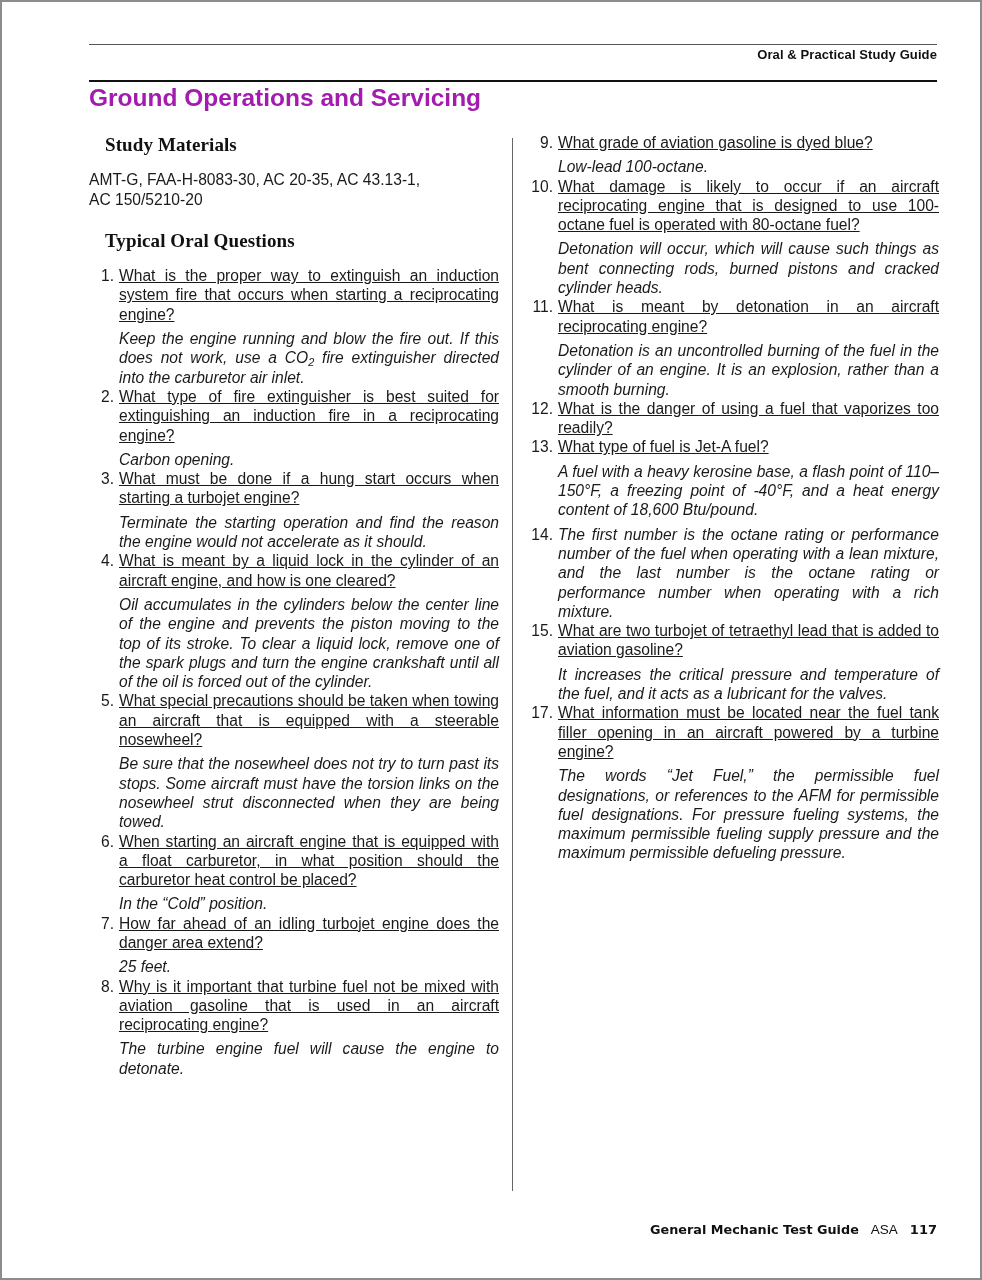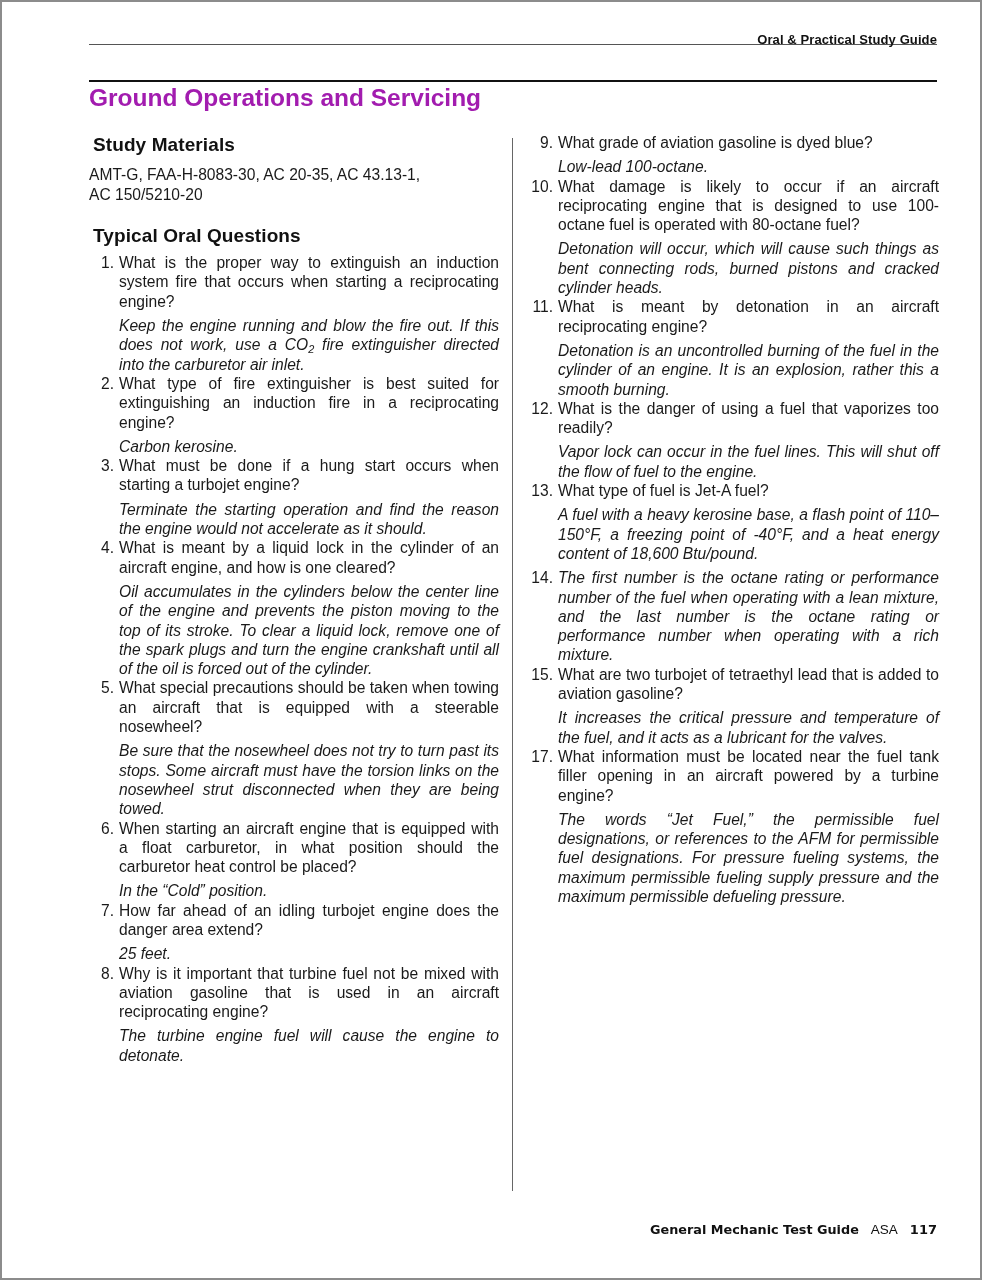--- a/index.html
+++ b/index.html
@@ -6,41 +6,41 @@
   body {
     width:982px; height:1280px; background:#fff; position:relative; overflow:hidden;
     font-family:"Liberation Sans", sans-serif; color:#1a1a1a;
   }
   .page-frame {
     position:absolute; left:0; top:0; width:978px; height:1276px;
     border:2px solid #8c8c8c;
   }
   .rule-top { position:absolute; left:89px; top:44px; width:848px; height:0; border-top:1.5px solid #555; }
   .running-head {
-    position:absolute; right:45px; top:32px; font-weight:bold; font-size:13px; color:#111;
+    position:absolute; right:45px; top:47px; font-weight:bold; font-size:13px; color:#111;
     letter-spacing:0.1px;
   }
   .rule-title { position:absolute; left:89px; top:80px; width:848px; height:0; border-top:2px solid #111; }
   .chapter-title {
     position:absolute; left:89px; top:84px; font-weight:bold; font-size:24.5px; color:#a21caf;
     margin:0;
   }
   .col { position:absolute; top:132px; font-size:15.6px; line-height:19.3px; }
   .col-left { left:89px; width:410px; }
   .col-right { left:527px; width:412px; }
   .divider { position:absolute; left:512px; top:138px; width:0; height:1053px; border-left:1.5px solid #666; }
-  .section-head { font-family:Liberation Sans, sans-serif; font-weight:bold; font-size:19px; margin:4px; color:#111; letter-spacing:0.1px; }
+  .section-head { font-family:Liberation Serif, serif; font-weight:bold; font-size:19px; margin:16px; color:#111; letter-spacing:0.1px; }
   .study-materials-head { margin-top:3px; }
   .materials { margin-top:11px; font-size:15.6px; line-height:19.3px; }
   .questions-head { margin-top:22px; }
   .q-list { margin:8px 0 0 0; padding:0; list-style:none; }
   .q { position:relative; padding-left:30px; text-align:justify; }
   .q + .q { }
   .q-num { position:absolute; left:0; width:25px; text-align:right; }
-  .question { margin:0; }
+  .question { margin:0;text-decoration:underline; }
   .answer { margin:5px 0 0 0; font-style:italic; }
   .col-right .q-list { margin-top:1px; }
   .col-right .q { padding-left:31px; }
   .col-right .q-num { width:26px; }
   .footer {
     position:absolute; right:45px; top:1222px; font-size:13.5px; color:#111;
   }
   .footer-title { font-family:"DejaVu Sans", sans-serif; font-weight:bold; font-size:12.8px; }
   .footer-asa { margin-left:12px; }
   .footer-page { font-family:"DejaVu Sans", sans-serif; font-weight:bold; margin-left:12px; font-size:13px; }
@@ -65,21 +65,21 @@
   <h2 class="section-head questions-head">Typical Oral Questions</h2>
   <ol class="q-list">
     <li class="q">
       <span class="q-num">1.</span>
       <p class="question">What is the proper way to extinguish an induction system fire that occurs when starting a reciprocating engine?</p>
       <p class="answer"><span>Keep the engine running and blow the fire out. If this does not work, use a CO</span><sub>2</sub><span> fire extinguisher directed into the carburetor air inlet.</span></p>
     </li>
     <li class="q">
       <span class="q-num">2.</span>
       <p class="question">What type of fire extinguisher is best suited for extinguishing an induction fire in a reciprocating engine?</p>
-      <p class="answer">Carbon kerosine.</p>
+      <p class="answer">Carbon opening.</p>
     </li>
     <li class="q">
       <span class="q-num">3.</span>
       <p class="question">What must be done if a hung start occurs when starting a turbojet engine?</p>
       <p class="answer">Terminate the starting operation and find the reason the engine would not accelerate as it should.</p>
     </li>
     <li class="q">
       <span class="q-num">4.</span>
       <p class="question">What is meant by a liquid lock in the cylinder of an aircraft engine, and how is one cleared?</p>
       <p class="answer">Oil accumulates in the cylinders below the center line of the engine and prevents the piston moving to the top of its stroke. To clear a liquid lock, remove one of the spark plugs and turn the engine crankshaft until all of the oil is forced out of the cylinder.</p>
@@ -117,26 +117,25 @@
       <p class="answer">Low-lead 100-octane.</p>
     </li>
     <li class="q">
       <span class="q-num">10.</span>
       <p class="question">What damage is likely to occur if an aircraft reciprocating engine that is designed to use 100-octane fuel is operated with 80-octane fuel?</p>
       <p class="answer">Detonation will occur, which will cause such things as bent connecting rods, burned pistons and cracked cylinder heads.</p>
     </li>
     <li class="q">
       <span class="q-num">11.</span>
       <p class="question">What is meant by detonation in an aircraft reciprocating engine?</p>
-      <p class="answer">Detonation is an uncontrolled burning of the fuel in the cylinder of an engine. It is an explosion, rather this a smooth burning.</p>
+      <p class="answer">Detonation is an uncontrolled burning of the fuel in the cylinder of an engine. It is an explosion, rather than a smooth burning.</p>
     </li>
     <li class="q">
       <span class="q-num">12.</span>
       <p class="question">What is the danger of using a fuel that vaporizes too readily?</p>
-      <p class="answer">Vapor lock can occur in the fuel lines. This will shut off the flow of fuel to the engine.</p>
     </li>
     <li class="q">
       <span class="q-num">13.</span>
       <p class="question">What type of fuel is Jet-A fuel?</p>
       <p class="answer">A fuel with a heavy kerosine base, a flash point of 110–150°F, a freezing point of -40°F, and a heat energy content of 18,600 Btu/pound.</p>
     </li>
     <li class="q">
       <span class="q-num">14.</span>
       <p class="answer">The first number is the octane rating or performance number of the fuel when operating with a lean mixture, and the last number is the octane rating or performance number when operating with a rich mixture.</p>
     </li>

